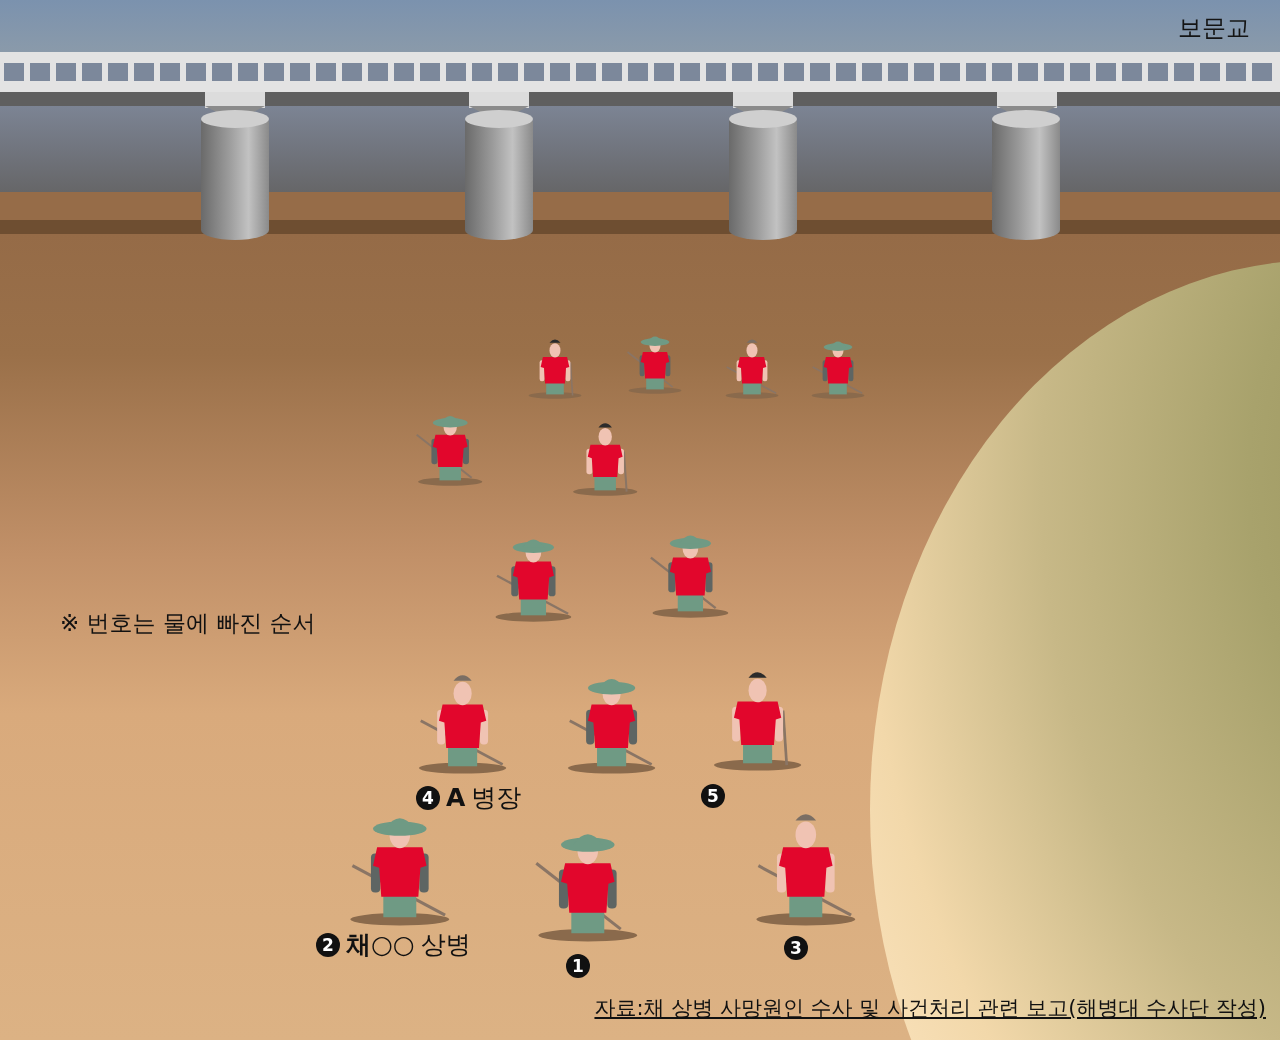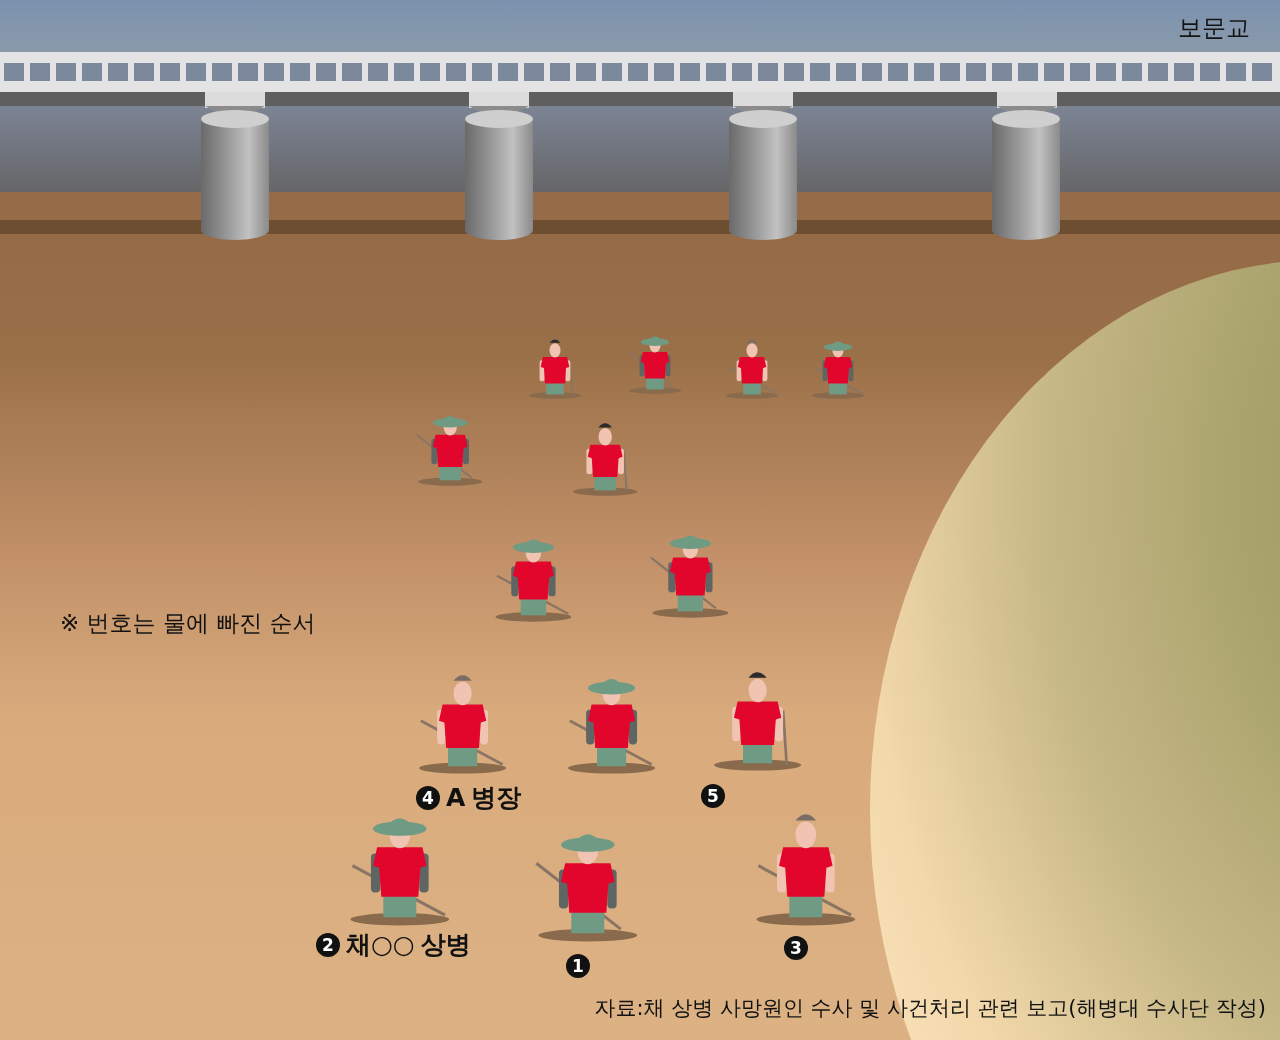--- a/index.html
+++ b/index.html
@@ -24,24 +24,24 @@
     background: radial-gradient(ellipse at 65% 20%, #98925a 0%, #a8a26c 25%, #c7b887 50%, #f2d8aa 72%, #fde6c3 90%); }
   .cap { position:absolute; width:60px; height:16px; background:#dcdcdc; }
   .bracket { position:absolute; width:0; height:0; border-left:30px solid transparent; border-right:30px solid transparent; border-top:16px solid #8b8b8b; }
   .pier { position:absolute; top:112px; width:68px; height:128px; border-radius:34px/10px;
     background: linear-gradient(to right, #6a6a6a 0%, #9a9a9a 40%, #c2c2c2 70%, #8a8a8a 100%); }
   .pier-top { position:absolute; top:110px; width:68px; height:18px; border-radius:50%; background:#cfcfcf; }
 
   .title { position:absolute; left:60px; top:556px; font-size:30px; font-weight:bold; color:#111; letter-spacing:-0.5px; }
   .subtitle { position:absolute; left:60px; top:608px; font-size:23px; color:#111; }
   .label { position:absolute; font-size:25px; font-weight:bold; color:#111; display:flex; align-items:center; gap:6px; white-space:nowrap; }
-  .label .nm { font-weight:bold; }
+  .label .nm { font-weight:normal; }
   .num { display:inline-flex; width:24px; height:24px; border-radius:50%; background:#111; color:#fff;
     font-size:17px; font-weight:bold; align-items:center; justify-content:center; }
-  .source { position:absolute; right:14px; top:994px; font-size:21px; color:#111; white-space:nowrap; }
+  .source { position:absolute; right:14px; top:994px; font-size:21px; color:#111; white-space:nowrap;text-decoration:underline; }
 
   .soldier { position:absolute; }
 </style>
 </head>
 <body>
 
 <div id="scene">
   <div class="sky"></div>
   <div class="bridge-name">보문교</div>
 

